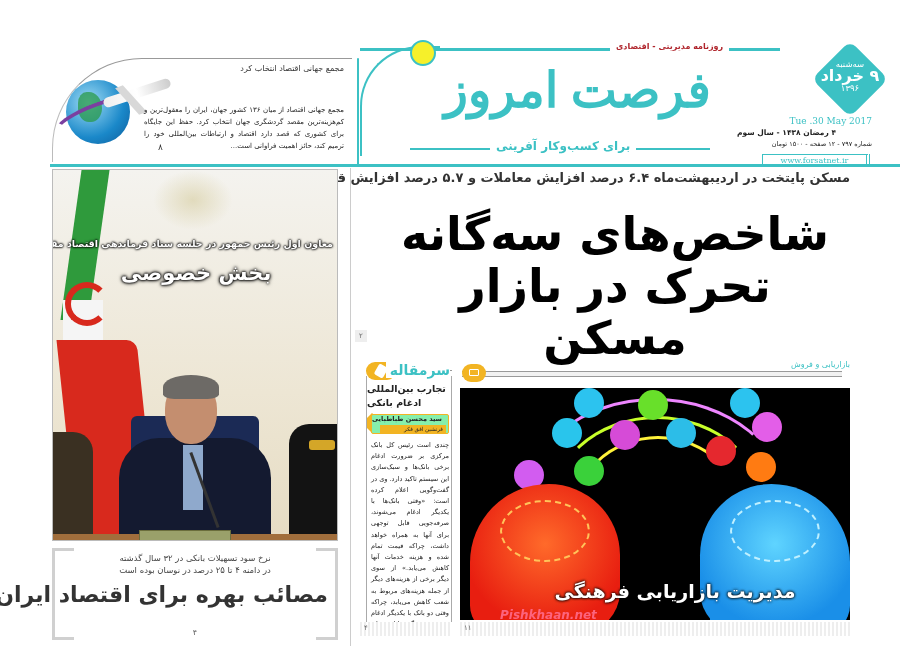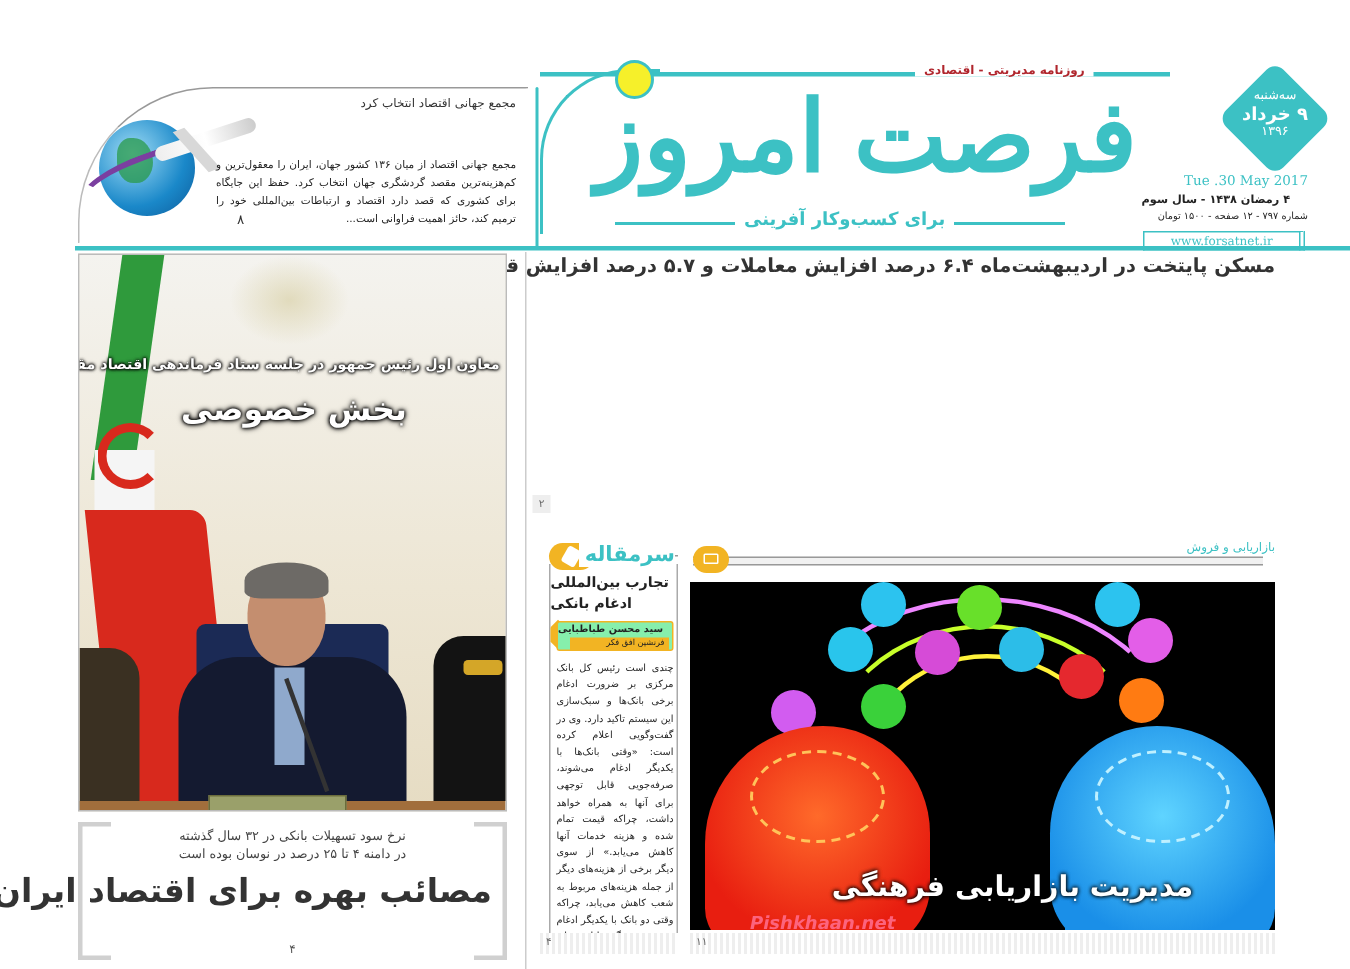--- a/index.html
+++ b/index.html
@@ -7,28 +7,28 @@
   body { font-family: "DejaVu Sans", sans-serif; position: relative; color: #111; }
 
   .page { position: absolute; left: 0; top: 0; width: 900px; height: 646px; background: #fff; }
 
   
   .masthead { position: absolute; left: 50px; top: 40px; width: 850px; height: 126px; }
   .top-rule { position: absolute; left: 310px; top: 8px; width: 420px; height: 3px; background: #3cc1c4; }
   .tagline-top { position: absolute; left: 560px; top: 2px; background: #fff; padding: 0 6px; font-size: 8px; color: #b0262d; direction: rtl; font-weight: bold; }
   .yellow-dot { position: absolute; left: 360px; top: 0px; width: 26px; height: 26px; border-radius: 50%; background: #f6f02a; border: 2px solid #3cc1c4; }
   .logo-arc { position: absolute; left: 310px; top: 6px; width: 80px; height: 110px; border-left: 2px solid #3cc1c4; border-top: 2px solid #3cc1c4; border-radius: 60px 0 0 0; }
-  .logo-text { position: absolute; left: 325px; top: 6px; width: 405px; height: 90px; font-family: Liberation Sans, sans-serif; font-weight: bold; font-size: 66px; line-height: 90px; color: #3cc1c4; direction: rtl; text-align: center; letter-spacing: -2px; }
+  .logo-text { position: absolute; left: 325px; top: 6px; width: 405px; height: 90px; font-family: Liberation Serif, serif; font-weight: bold; font-size: 49px; line-height: 90px; color: #3cc1c4; direction: rtl; text-align: center; letter-spacing: -2px; }
   .logo-sub-rule { position: absolute; left: 360px; top: 108px; width: 300px; height: 2px; background: #3cc1c4; }
   .logo-sub { position: absolute; left: 440px; top: 99px; background: #fff; padding: 0 6px; font-size: 12px; font-weight: bold; color: #3cc1c4; direction: rtl; }
 
   .date-badge { position: absolute; left: 770px; top: 8px; width: 54px; height: 54px; transform: rotate(45deg); background: #3cc1c4; border-radius: 8px; left: 773px; top: 12px; }
   .date-badge-text { position: absolute; left: 760px; top: 18px; width: 80px; text-align: center; color: #fff; font-size: 8.5px; line-height: 12px; direction: rtl; }
   .date-en { position: absolute; left: 712px; top: 76px; width: 110px; text-align: right; font-family: "DejaVu Serif", serif; font-size: 9px; color: #3cc1c4; }
-  .date-hijri { position: absolute; left: 700px; top: 88px; width: 110px; text-align: right; font-size: 7.5px; color: #222; direction: rtl; font-weight: bold; }
+  .date-hijri { position: absolute; left: 676px; top: 88px; width: 110px; text-align: right; font-size: 7.5px; color: #222; direction: rtl; font-weight: bold; }
   .issue-info { position: absolute; left: 712px; top: 100px; width: 110px; text-align: right; font-size: 6.5px; color: #222; direction: rtl; }
   .website { position: absolute; left: 712px; top: 114px; width: 108px; height: 13px; border: 1px solid #3cc1c4; border-right: 4px double #3cc1c4; font-family: "DejaVu Serif", serif; font-size: 8px; color: #3cc1c4; text-align: center; line-height: 11px; }
 
   
   .teaser { position: absolute; left: 52px; top: 58px; width: 300px; height: 104px; }
   .teaser-arc { position: absolute; left: 0; top: 0; width: 300px; height: 104px; border-top: 1px solid #999; border-radius: 90px 0 0 0; border-left: 1px solid #bbb; }
   .teaser-kicker { position: absolute; right: 8px; top: 6px; font-size: 8px; color: #333; direction: rtl; }
   .teaser-title { position: absolute; right: 8px; top: 18px; font-size: 17px; font-weight: bold; color: #111; direction: rtl; }
   .teaser-body { position: absolute; right: 8px; top: 46px; width: 200px; font-size: 7px; line-height: 12px; color: #222; direction: rtl; text-align: justify; }
   .teaser-page { position: absolute; left: 106px; top: 84px; font-size: 9px; color: #333; }
@@ -123,21 +123,21 @@
     <div class="tagline-top">روزنامه مدیریتی - اقتصادی</div>
     <div class="logo-arc"></div>
     <div class="yellow-dot"></div>
     <div class="logo-text">فرصت امروز</div>
     <div class="logo-sub-rule"></div>
     <div class="logo-sub">برای کسب‌وکار آفرینی</div>
 
     <div class="date-badge"></div>
     <div class="date-badge-text">
       <div>سه‌شنبه</div>
-      <div style="font-size:12px;font-weight:bold;">۹ خرداد</div>
+      <div style="font-size:16px;font-weight:bold;">۹ خرداد</div>
       <div>۱۳۹۶</div>
     </div>
     <div class="date-en">Tue .30 May 2017</div>
     <div class="date-hijri">۴ رمضان ۱۴۳۸ - سال سوم</div>
     <div class="issue-info">شماره ۷۹۷ - ۱۲ صفحه - ۱۵۰۰ تومان</div>
     <div class="website">www.forsatnet.ir</div>
   </div>
 
   <div class="teaser">
     <div class="teaser-arc"></div>
@@ -149,20 +149,24 @@
     <div class="teaser-kicker">مجمع جهانی اقتصاد انتخاب کرد</div>
     <div class="teaser-body">مجمع جهانی اقتصاد از میان ۱۳۶ کشور جهان، ایران را معقول‌ترین و کم‌هزینه‌ترین مقصد گردشگری جهان انتخاب کرد. حفظ این جایگاه برای کشوری که قصد دارد اقتصاد و ارتباطات بین‌المللی خود را ترمیم کند، حائز اهمیت فراوانی است...</div>
     <div class="teaser-page">۸</div>
   </div>
 
   <div class="mast-vsep"></div>
   <div class="mast-bottom-rule"></div>
   <div class="col-divider"></div>
 
   <div class="lead-kicker">مسکن پایتخت در اردیبهشت‌ماه ۶.۴ درصد افزایش معاملات و ۵.۷ درصد افزایش قیمت داشت</div>
+  <div class="lead-headline">
+    <div>شاخص‌های سه‌گانه</div>
+    <div>تحرک در بازار مسکن</div>
+  </div>
   <div class="lead-page">۲</div>
 
   <div class="photo-feature">
     <div class="pf-wall"></div>
     <div class="chandelier"></div>
     <div class="flag-green"></div>
     <div class="flag-white"></div>
     <div class="flag-red"></div>
     <div class="flag-emblem"></div>
     <div class="left-person"></div>

